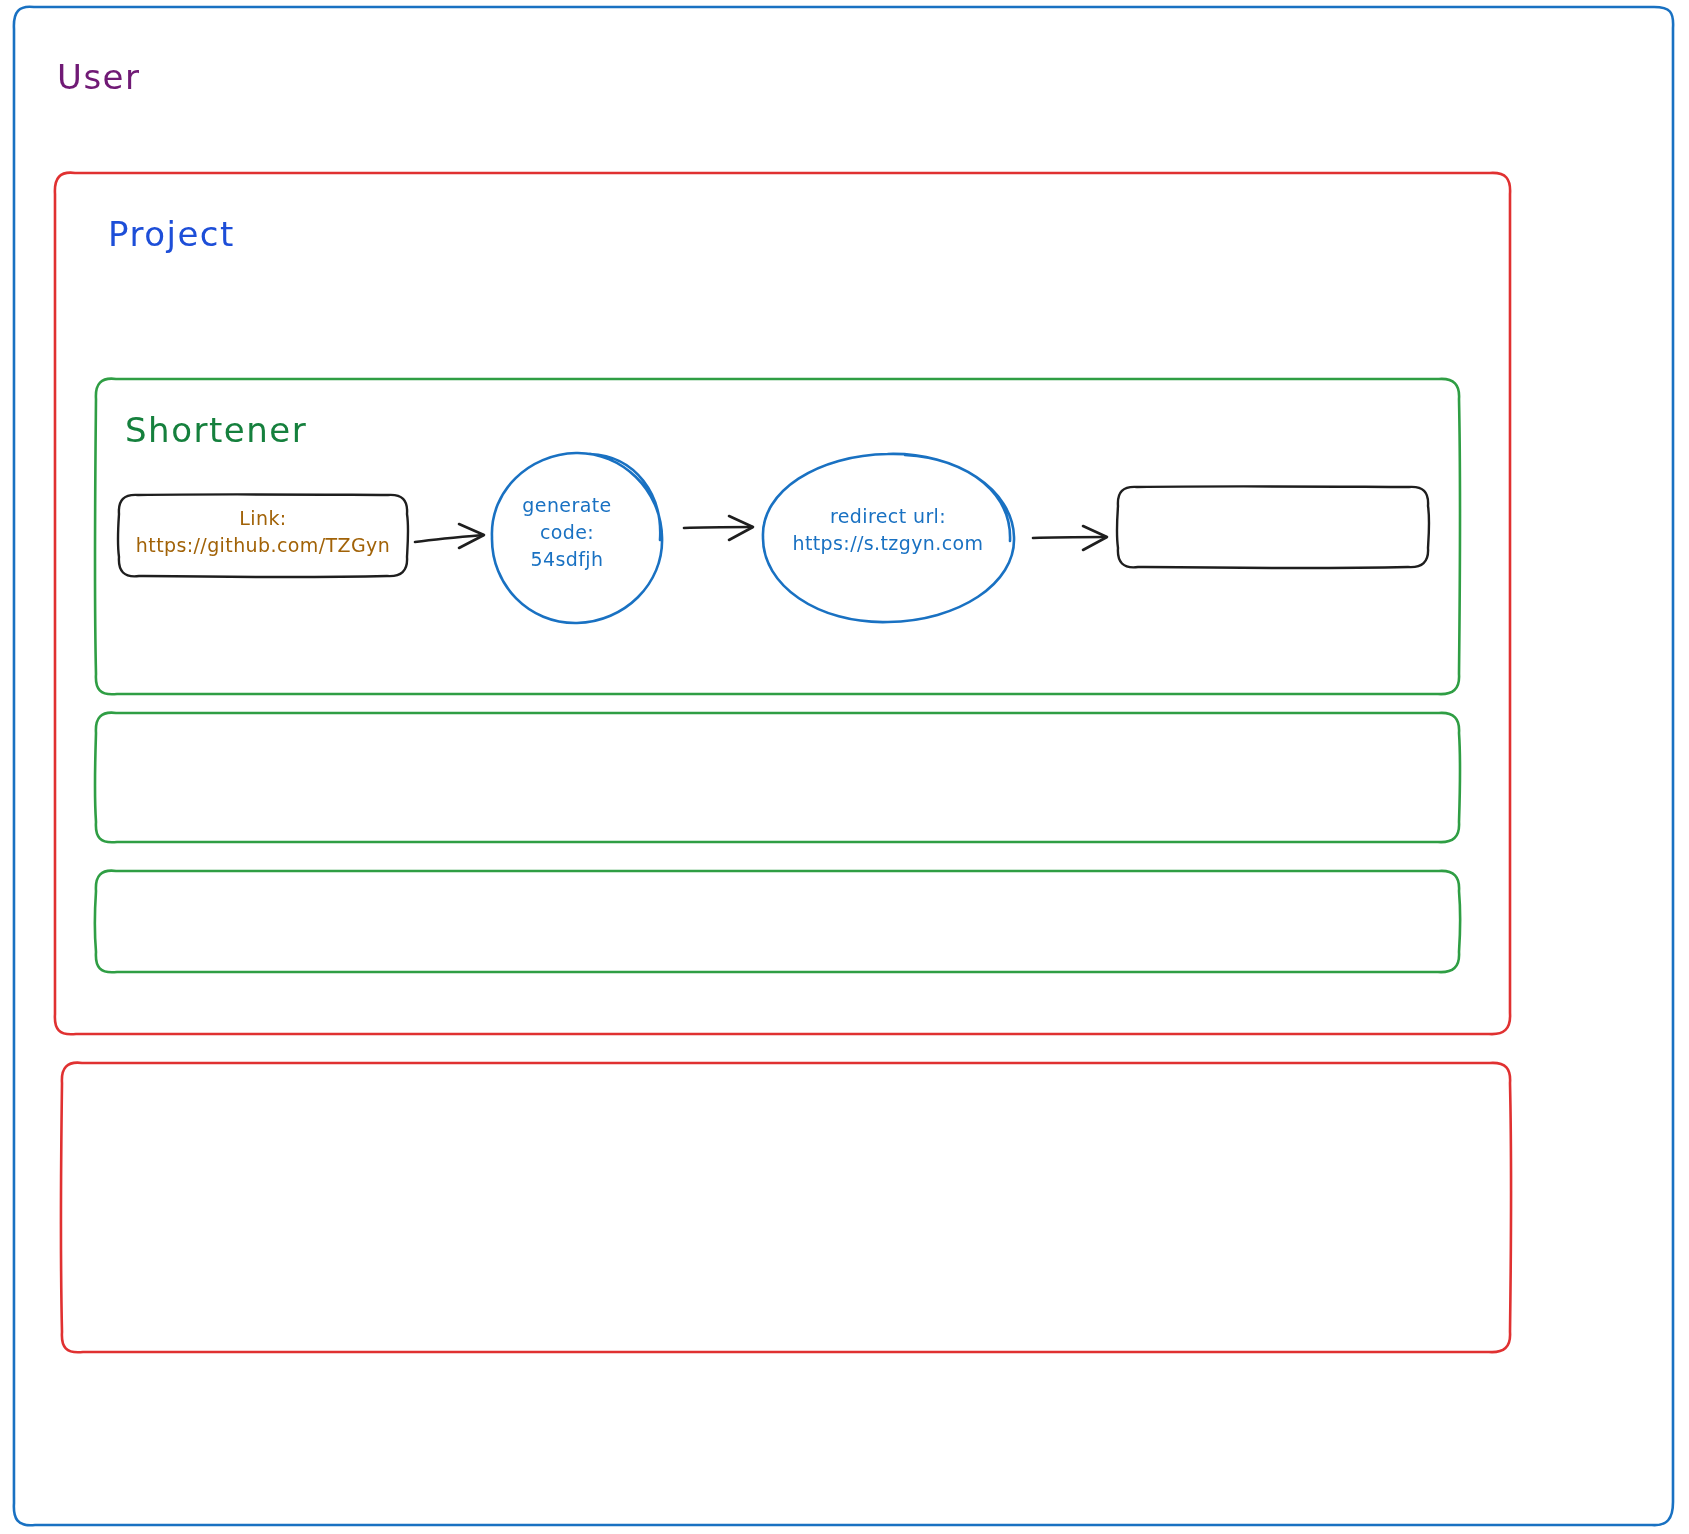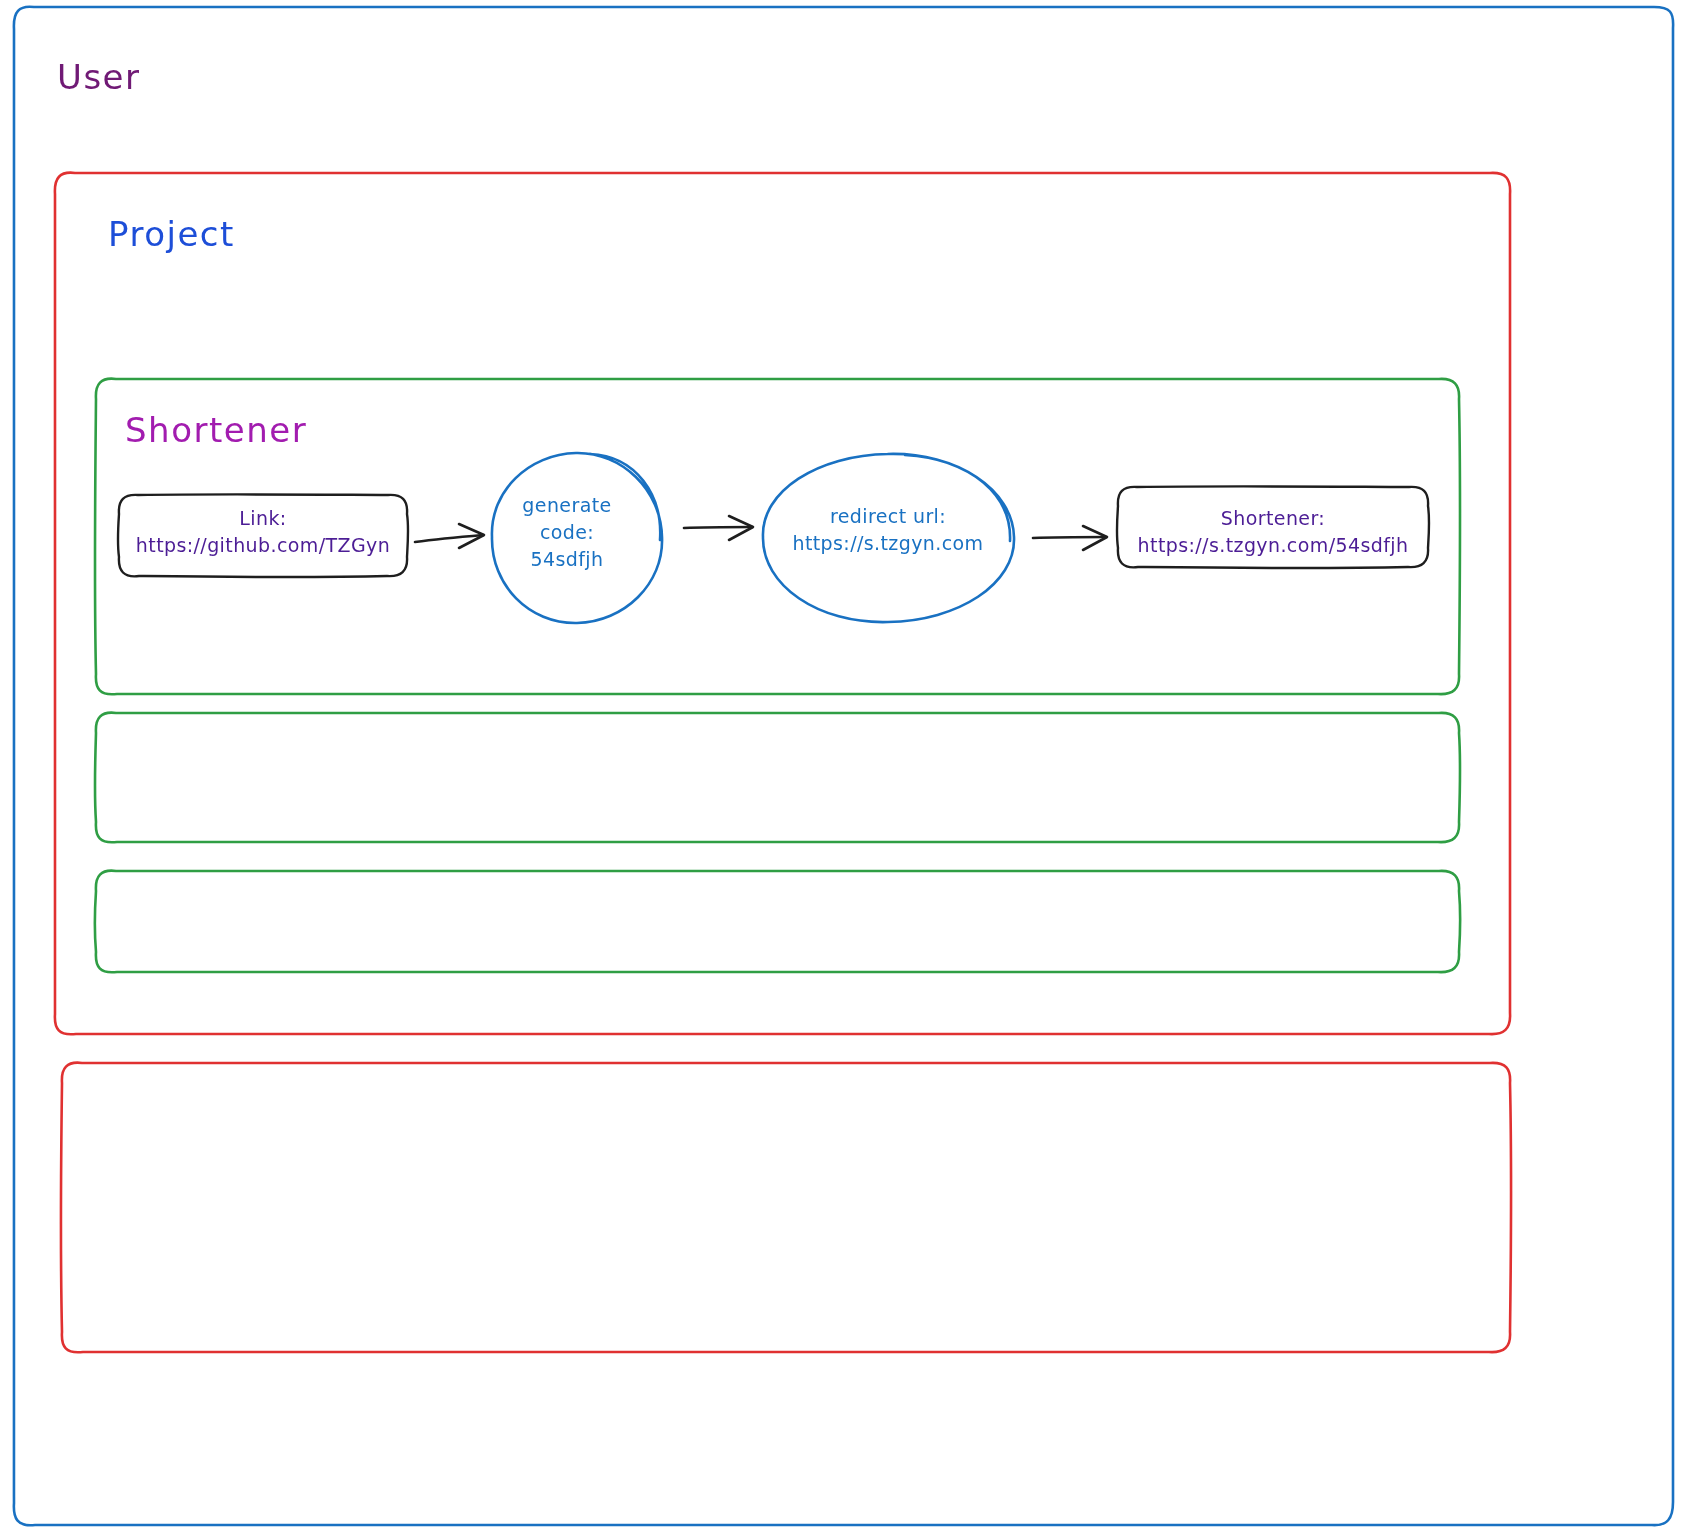--- a/index.html
+++ b/index.html
@@ -24,33 +24,33 @@
   .label {
     position: absolute;
     font-family: "DejaVu Sans", sans-serif;
     font-size: 34px;
     letter-spacing: 1.5px;
     white-space: nowrap;
     font-weight: 400;
   }
   .label-user    { color: #701a75; left: 57px;  top: 57px;  }
   .label-project { color: #1d4ed8; left: 108px; top: 214px; }
-  .label-short   { color: #a21caf; left: 125px; top: 410px; }
+  .label-short   { color: #15803d; left: 125px; top: 410px; }
 
   .node-text {
     position: absolute;
     text-align: center;
     font-family: "DejaVu Sans", sans-serif;
     font-size: 19px;
     line-height: 27px;
     letter-spacing: 0.4px;
     white-space: nowrap;
     pointer-events: none;
   }
-  .node-text.black { color: #4c1d95; }
+  .node-text.black { color: #a16207; }
   .node-text.blue  { color: #1971c2; }
 
   .nt-link      { left: 118px;  top: 505px; width: 290px; }
   .nt-generate  { left: 492px;  top: 492px; width: 150px; }
   .nt-redirect  { left: 762px;  top: 503px; width: 252px; }
   .nt-shortener { left: 1117px; top: 505px; width: 312px; }
 </style>
 </head>
 <body>
 
@@ -193,18 +193,14 @@
     <div>generate</div>
     <div>code:</div>
     <div>54sdfjh</div>
   </div>
 
   <div class="node-text blue nt-redirect">
     <div>redirect url:</div>
     <div>https://s.tzgyn.com</div>
   </div>
 
-  <div class="node-text black nt-shortener">
-    <div>Shortener:</div>
-    <div>https://s.tzgyn.com/54sdfjh</div>
-  </div>
 
 </div>
 
 </body></html>

